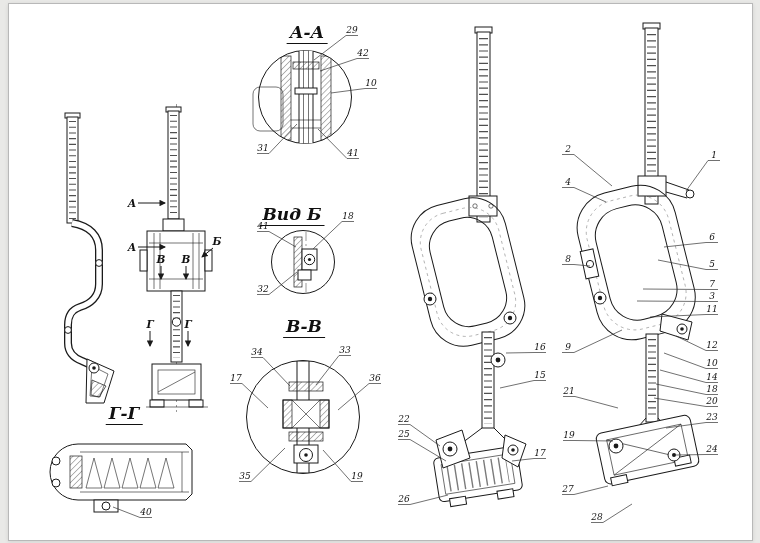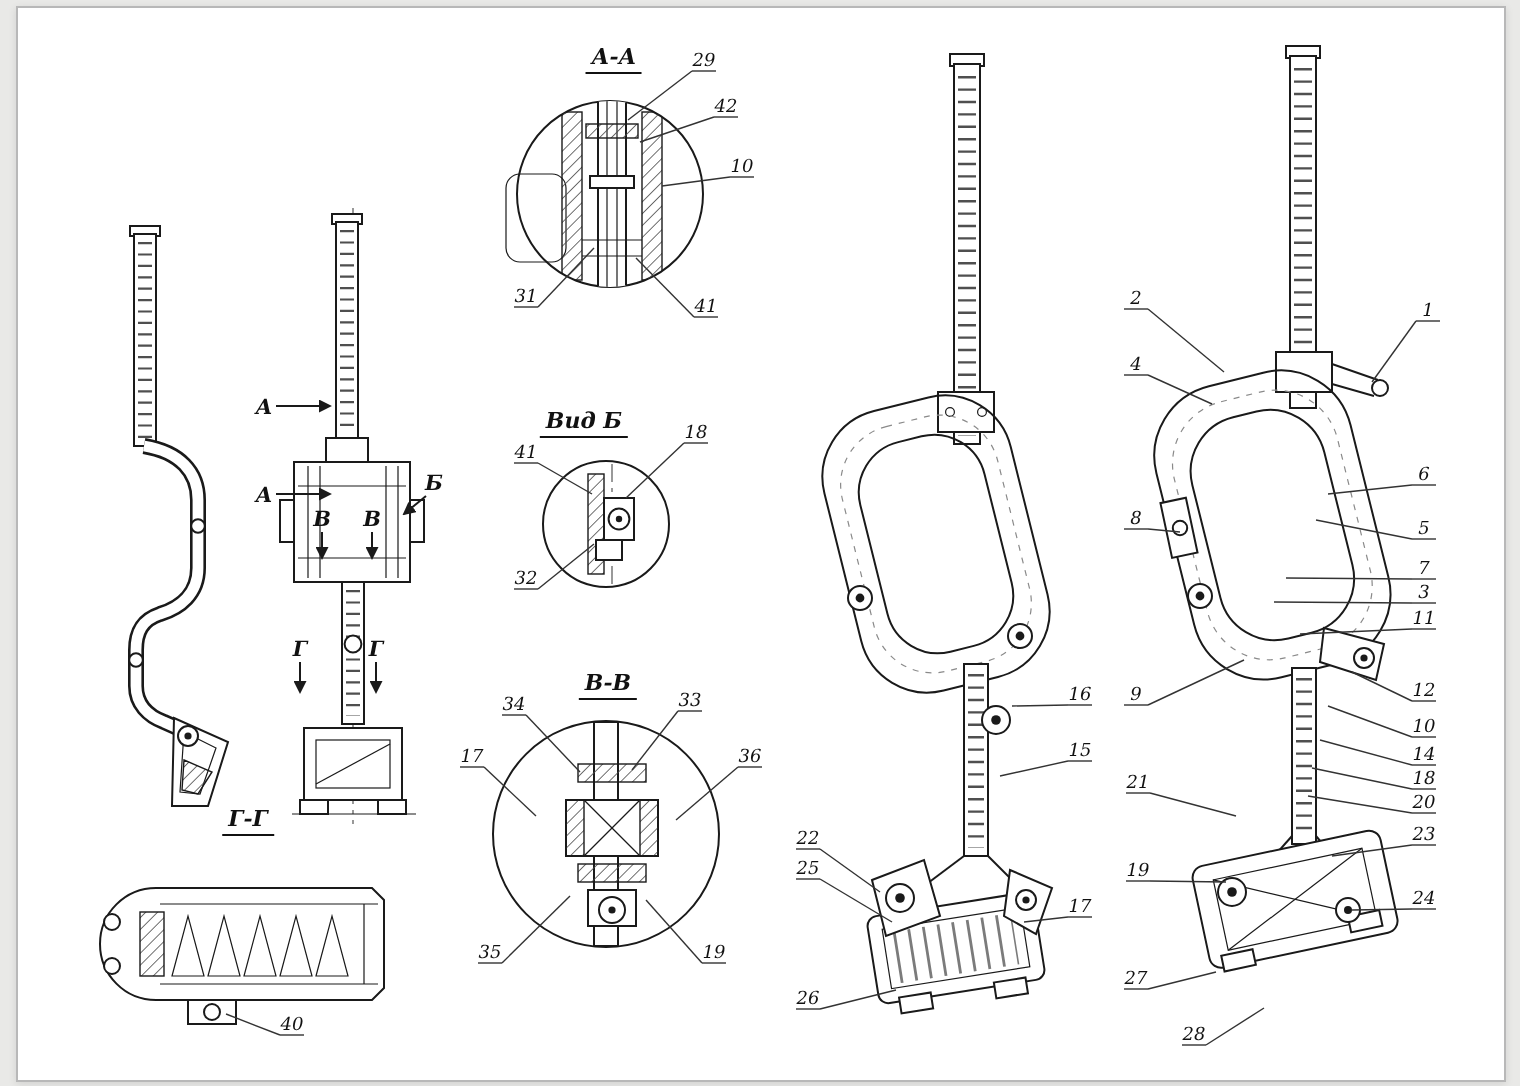--- a/index.html
+++ b/index.html
@@ -12,32 +12,32 @@
   .sw{stroke:#1a1a1a;fill:#fff;stroke-width:1}
   .thin{stroke:#1a1a1a;fill:none;stroke-width:.6}
   .h{fill:url(#hat);stroke:#1a1a1a;stroke-width:.7}
   .cl{stroke:#555;fill:none;stroke-width:.6;stroke-dasharray:9 3 2 3}
   .lat{stroke:#8a8a8a;fill:none;stroke-width:.6;stroke-dasharray:3 3.5}
   .rung{stroke:#4f4f4f}
   .leader{stroke:#333;stroke-width:.7}
   .callout-num{font-family:"DejaVu Serif",serif;font-style:italic;font-size:9px;fill:#111;text-anchor:middle}
   .section-letter{font-family:"DejaVu Serif",serif;font-style:italic;font-weight:bold;font-size:10.5px;fill:#111;text-anchor:middle}
   .view-title{position:absolute;transform:translateX(-50%);font-family:"DejaVu Serif",serif;
-              font-style:italic;font-weight:bold;font-size:11px;color:#111;
+              font-style:italic;font-weight:bold;font-size:17px;color:#111;
               border-bottom:1px solid #111;padding:0 3px 1px;white-space:nowrap}
 </style>
 </head>
 <body>
 
 <div class="stage" style="background: rgb(233, 233, 231);">
   <div class="paper" style="background: rgb(255, 255, 255);"></div>
 
   <div class="view-title" style="left:307px;top:22px">А-А</div>
   <div class="view-title" style="left:292px;top:204px">Вид Б</div>
-  <div class="view-title" style="left:304px;top:335px">В-В</div>
+  <div class="view-title" style="left:304px;top:316px">В-В</div>
   <div class="view-title" style="left:124px;top:403px">Г-Г</div>
 
   <svg id="drawing" width="760" height="543" viewBox="0 0 760 543">
     <defs>
       <marker id="arw" viewBox="0 0 10 10" refX="8.5" refY="5" markerWidth="6.5" markerHeight="6.5" orient="auto-start-reverse">
         <path d="M0,0 L10,5 L0,10 Z" fill="#1a1a1a"></path>
       </marker>
       <pattern id="hat" patternUnits="userSpaceOnUse" width="4.2" height="4.2" patternTransform="rotate(45)">
         <line x1="0" y1="0" x2="0" y2="4.2" stroke="#4a4a4a" stroke-width="0.8"></line>
       </pattern>

